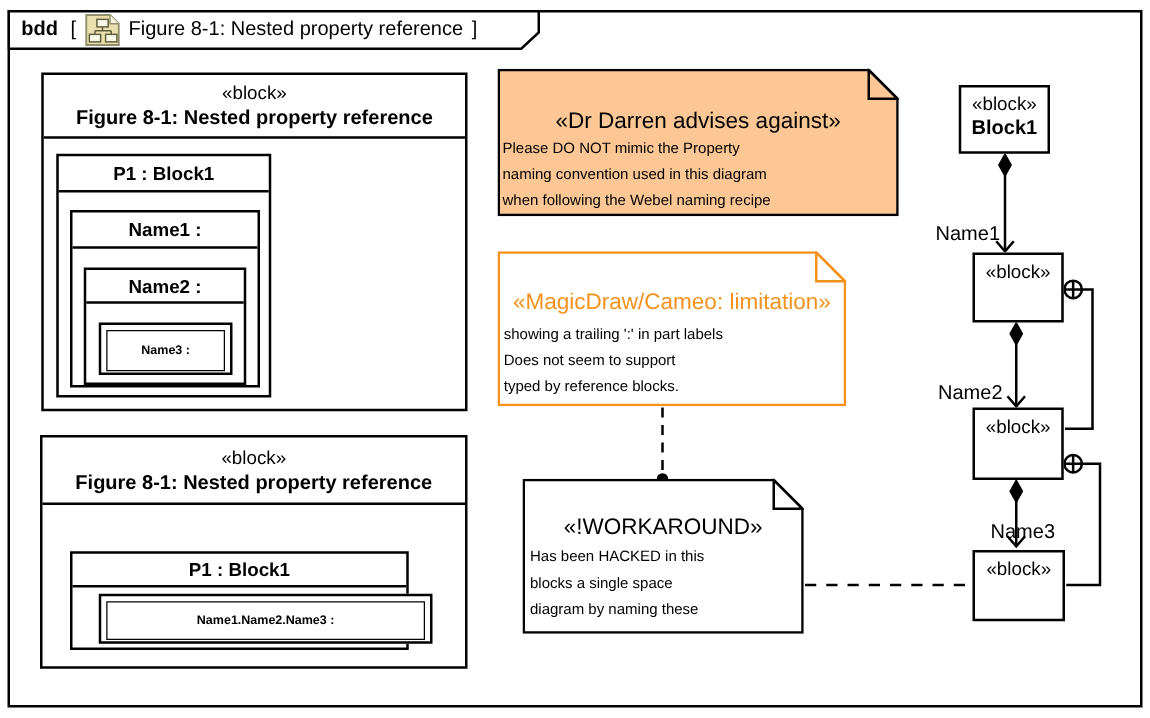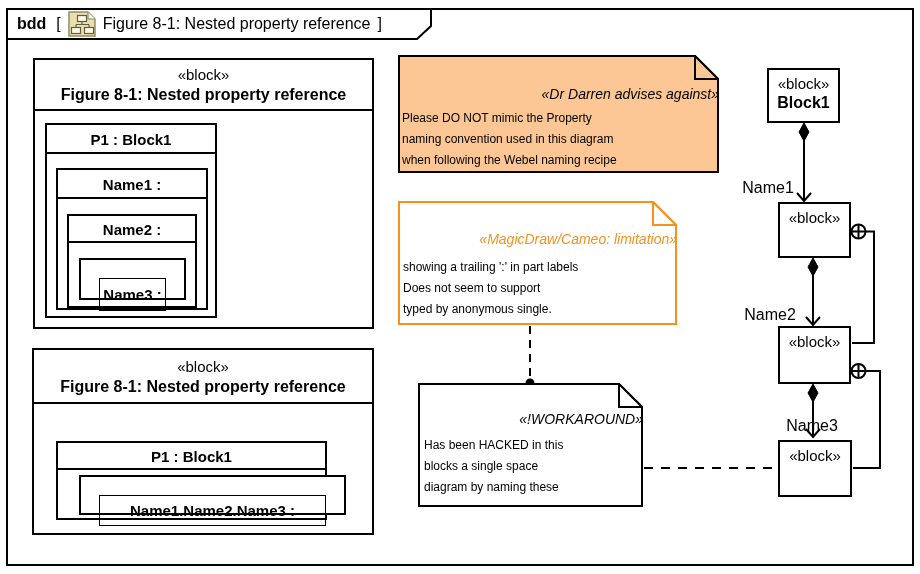--- a/index.html
+++ b/index.html
@@ -9,26 +9,26 @@
     font-family:"Liberation Sans", sans-serif; color:#000;
     overflow:hidden;
   }
   .abs { position:absolute; }
   .box { position:absolute; border:2px solid #000; background:#fff; }
   .ctr { text-align:center; }
   .bold { font-weight:bold; }
   .stereo { font-size:15px; line-height:19px; }
   .bname  { font-size:16px; line-height:21px; font-weight:bold; }
   .comp-title { border-bottom:2px solid #000; text-align:center; font-weight:bold; font-size:15px; }
-  .dbl-inner { border:1.5px solid #000; margin:18px; height:calc(100% - 5px);
+  .dbl-inner { border:1.5px solid #000; margin:4px; height:calc(100% - 5px);
                display:flex; align-items:center; justify-content:center;
-               font-weight:bold; font-size:15px; }
-  .note-title { position:absolute; left:0; width:100%; text-align:right; font-size:14px;font-style:italic; }
+               font-weight:bold; font-size:10px; }
+  .note-title { position:absolute; left:0; width:100%; text-align:center; font-size:18px; }
   .note-body  { position:absolute; left:0; width:100%; font-size:12px; line-height:21px; }
-  .edge-label { position:absolute; font-size:16px; line-height:17px; text-align:center; width:64px; }
+  .edge-label { position:absolute; font-size:16px; line-height:17px; text-align:right; width:64px; }
   .chain-block { position:absolute; border:2px solid #000; background:#fff; text-align:center; padding-top:5px; }
   svg { display:block; }
 </style>
 </head>
 <body>
 
 <div id="canvas">
 
   <div class="abs" style="left:6px; top:8px; width:908px; height:558px; border:2px solid #000;"></div>
 
@@ -132,21 +132,21 @@
 
   <div class="abs" style="left:398px; top:201px; width:279px; height:124px;">
     <svg class="abs" style="left:0; top:0;" width="279" height="124" viewBox="0 0 279 124">
       <path d="M1,1 H255 L278,24 V123 H1 Z" fill="#ffffff" stroke-width="2" stroke="#F5921E"></path>
       <polygon points="255,1 255,24 278,24" fill="#ffffff" stroke-width="2" stroke="#F5921E"></polygon>
     </svg>
     <div class="note-title" style="top:30px; color:#F5921E;">«MagicDraw/Cameo: limitation»</div>
     <div class="note-body" style="top:56px; padding-left:5px;">
       <div>showing a trailing ':' in part labels</div>
       <div>Does not seem to support</div>
-      <div>typed by anonymous single.</div>
+      <div>typed by reference blocks.</div>
     </div>
   </div>
 
   <div class="abs" style="left:418px; top:383px; width:225px; height:124px;padding-left:40px;">
     <svg class="abs" style="left:0; top:0;" width="225" height="124" viewBox="0 0 225 124">
       <path d="M1,1 H201 L224,24 V123 H1 Z" fill="#ffffff" stroke="#000" stroke-width="2"></path>
       <polygon points="201,1 201,24 224,24" fill="#ffffff" stroke="#000" stroke-width="2"></polygon>
     </svg>
     <div class="note-title" style="top:28px;">«!WORKAROUND»</div>
     <div class="note-body" style="top:52px; padding-left:6px;">

